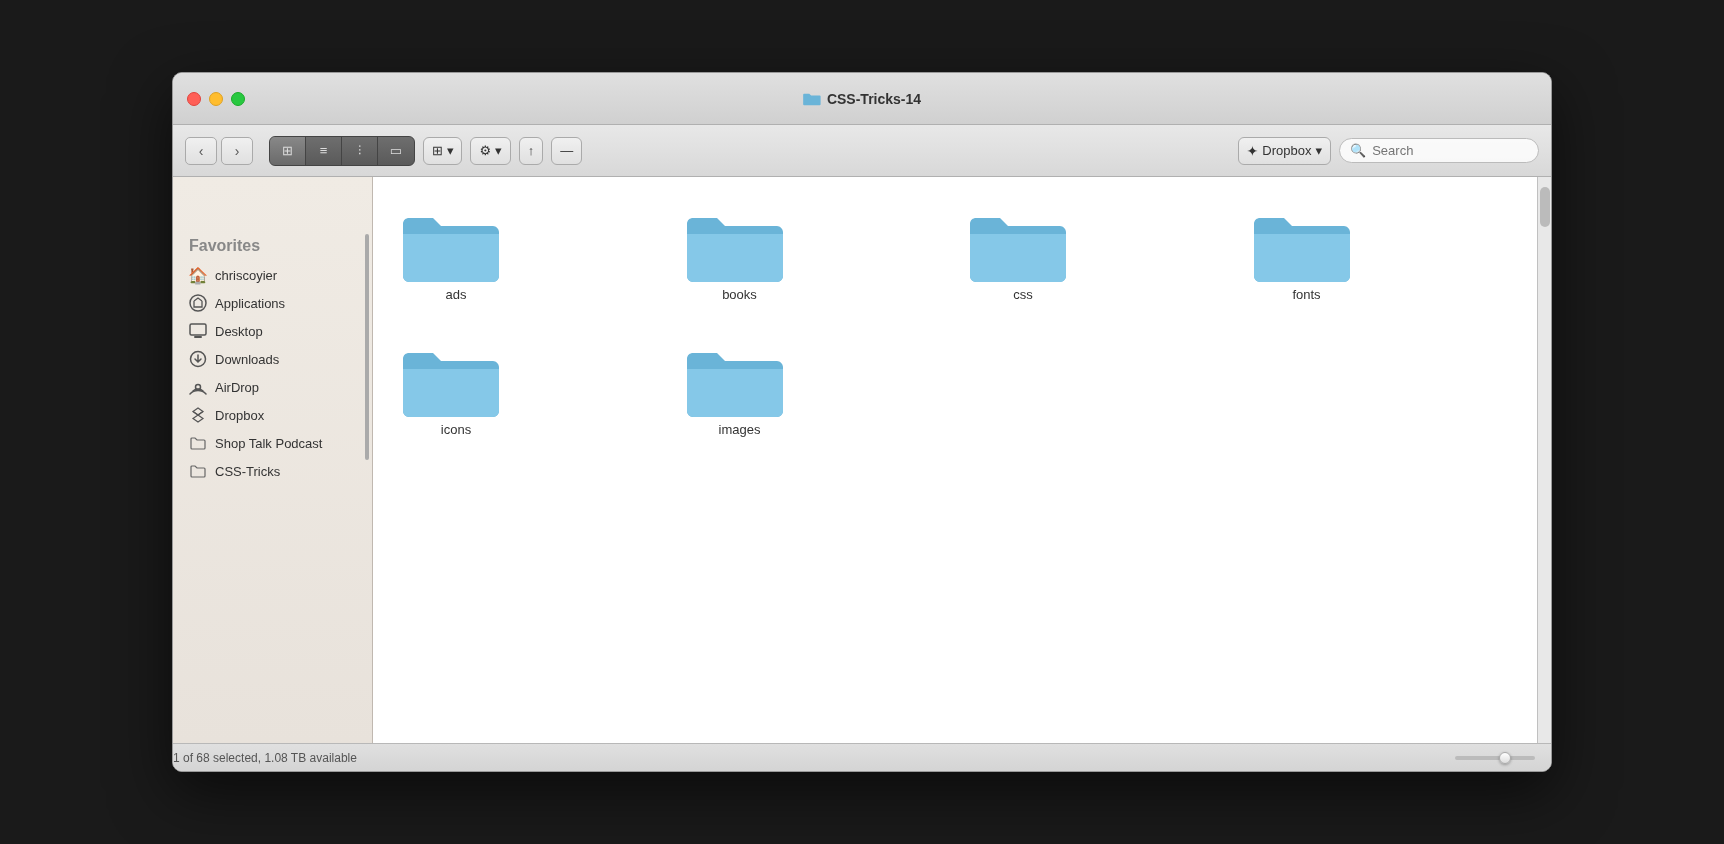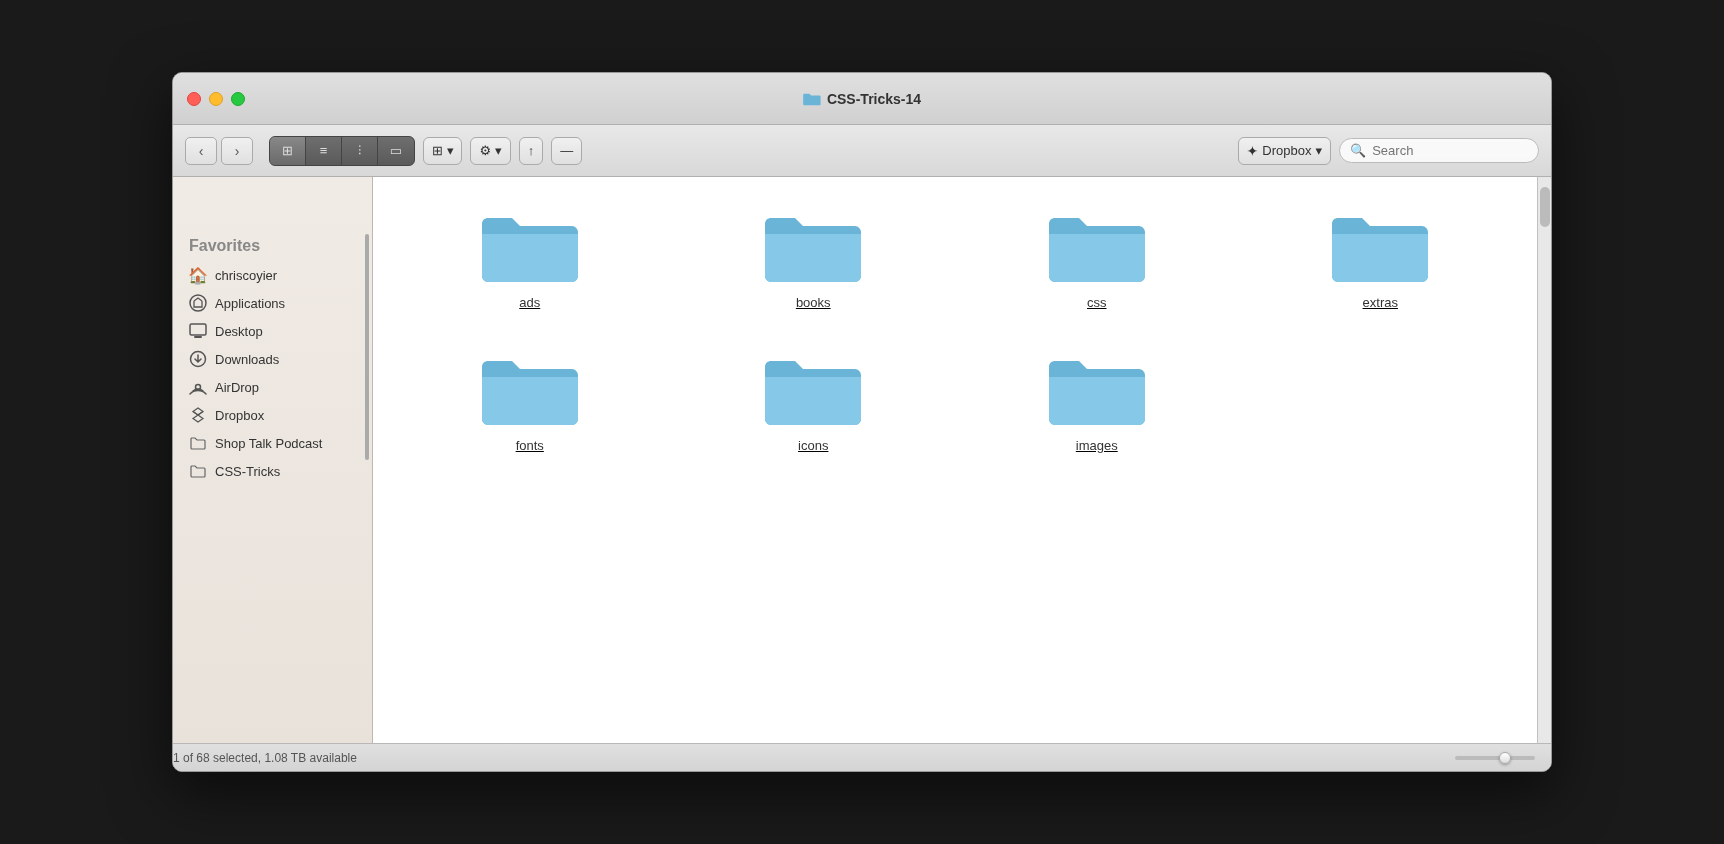--- a/index.html
+++ b/index.html
@@ -255,26 +255,23 @@
       grid-template-rows: auto auto;
       gap: 20px 10px;
       align-content: start;
       overflow-y: auto;
       position: relative;
     }
 
     .file-item {
       display: flex;
       flex-direction: column;
-      align-items: center;
-      gap: 8px;
       padding: 8px;
       border-radius: 6px;
       cursor: pointer;
-      text-decoration: underline;
     }
 
     .file-item.selected .folder-icon-wrapper {
       background: #2a5dba;
       border-radius: 4px;
       padding: 4px;
     }
 
     .file-item.selected .file-label {
       background: #2a5dba;
@@ -561,57 +558,48 @@
         <div class="folder-icon-wrapper">
           <svg class="folder-svg" viewBox="0 0 100 80">
             <path d="M2 18C2 14 5 12 8 12H32L40 20H92C95 20 98 23 98 26V70C98 73 95 76 92 76H8C5 76 2 73 2 70Z" fill="#6ab4d8"></path>
             <path d="M2 28H98V70C98 73 95 76 92 76H8C5 76 2 73 2 70Z" fill="#85c8e8"></path>
           </svg>
         </div>
         <span class="file-label">css</span>
       </div>
 
 
+
       <div class="file-item">
         <div class="folder-icon-wrapper">
           <svg class="folder-svg" viewBox="0 0 100 80">
             <path d="M2 18C2 14 5 12 8 12H32L40 20H92C95 20 98 23 98 26V70C98 73 95 76 92 76H8C5 76 2 73 2 70Z" fill="#6ab4d8"></path>
             <path d="M2 28H98V70C98 73 95 76 92 76H8C5 76 2 73 2 70Z" fill="#85c8e8"></path>
           </svg>
         </div>
-        <span class="file-label">extras</span>
+        <span class="file-label">fonts</span>
       </div>
 
       <div class="file-item">
         <div class="folder-icon-wrapper">
           <svg class="folder-svg" viewBox="0 0 100 80">
             <path d="M2 18C2 14 5 12 8 12H32L40 20H92C95 20 98 23 98 26V70C98 73 95 76 92 76H8C5 76 2 73 2 70Z" fill="#6ab4d8"></path>
             <path d="M2 28H98V70C98 73 95 76 92 76H8C5 76 2 73 2 70Z" fill="#85c8e8"></path>
           </svg>
         </div>
-        <span class="file-label">fonts</span>
+        <span class="file-label">icons</span>
       </div>
 
       <div class="file-item">
         <div class="folder-icon-wrapper">
           <svg class="folder-svg" viewBox="0 0 100 80">
             <path d="M2 18C2 14 5 12 8 12H32L40 20H92C95 20 98 23 98 26V70C98 73 95 76 92 76H8C5 76 2 73 2 70Z" fill="#6ab4d8"></path>
             <path d="M2 28H98V70C98 73 95 76 92 76H8C5 76 2 73 2 70Z" fill="#85c8e8"></path>
           </svg>
         </div>
-        <span class="file-label">icons</span>
-      </div>
-
-      <div class="file-item">
-        <div class="folder-icon-wrapper">
-          <svg class="folder-svg" viewBox="0 0 100 80">
-            <path d="M2 18C2 14 5 12 8 12H32L40 20H92C95 20 98 23 98 26V70C98 73 95 76 92 76H8C5 76 2 73 2 70Z" fill="#6ab4d8"></path>
-            <path d="M2 28H98V70C98 73 95 76 92 76H8C5 76 2 73 2 70Z" fill="#85c8e8"></path>
-          </svg>
-        </div>
         <span class="file-label">images</span>
       </div>
 
     </div>
 
     <div class="right-scrollbar">
       <div class="scrollbar-thumb-right"></div>
     </div>
 
   </div>

